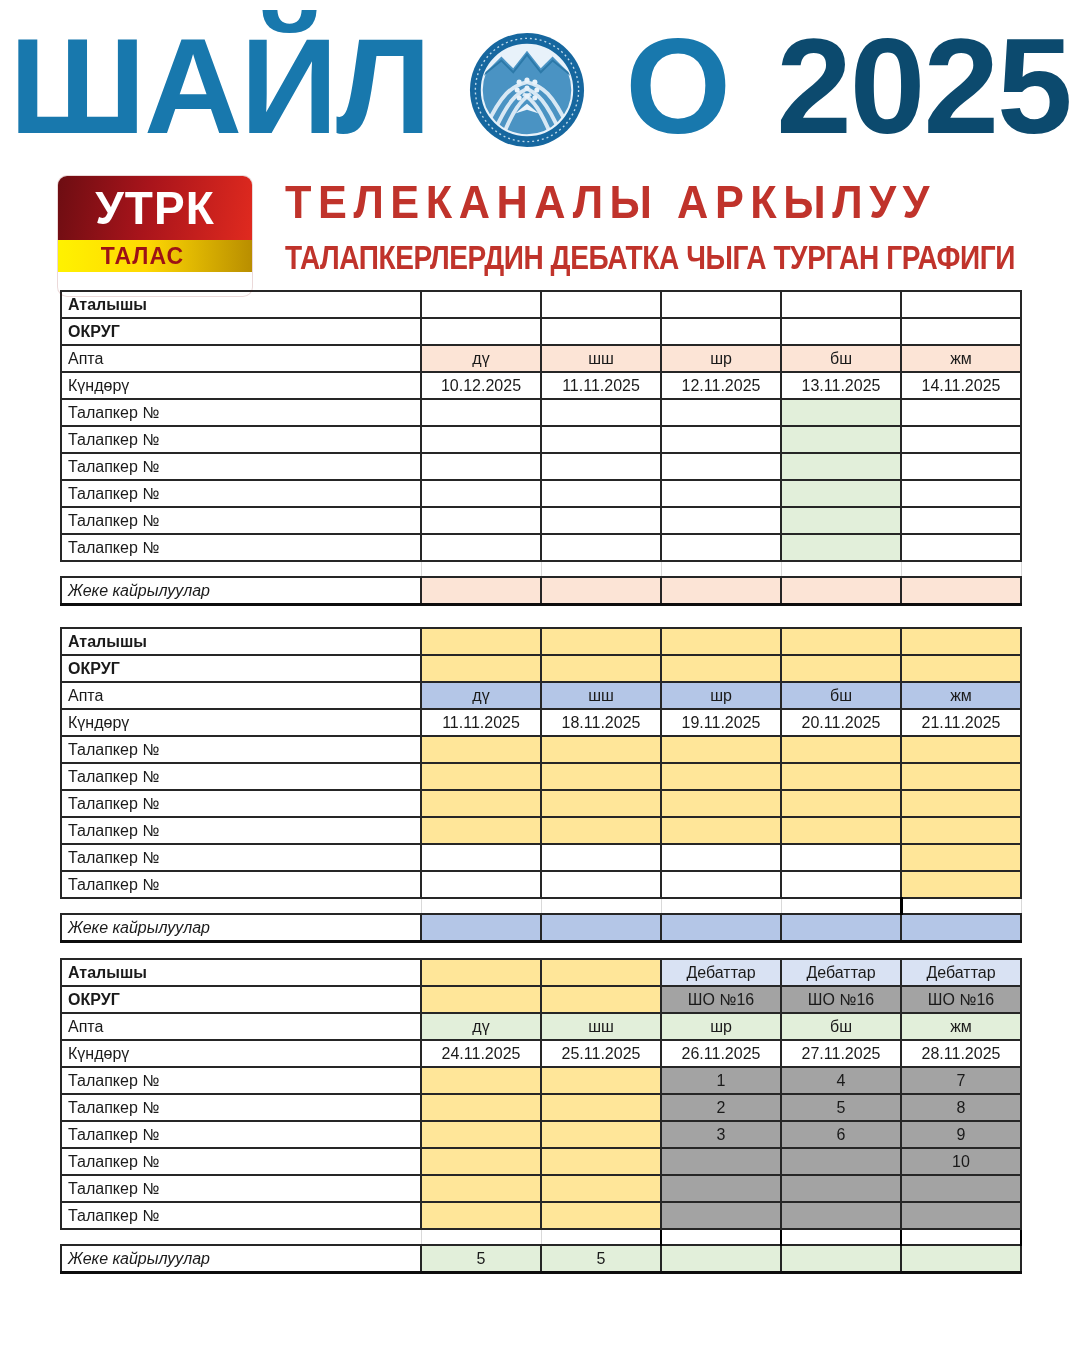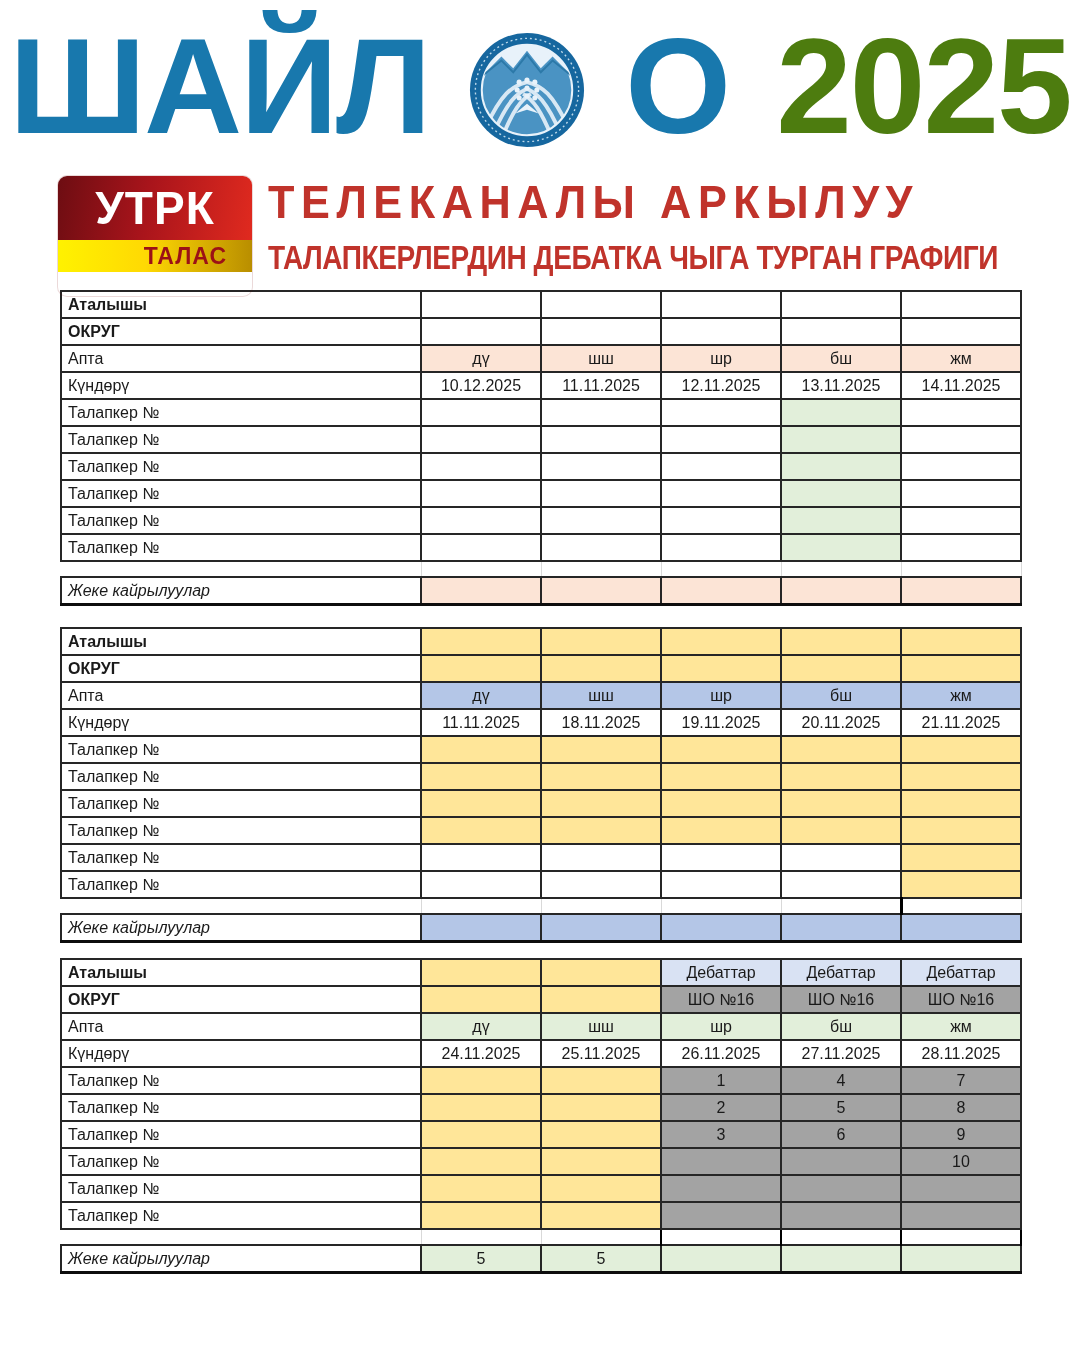--- a/index.html
+++ b/index.html
@@ -10,37 +10,37 @@
   
   .hdr{position:relative;height:287px;}
   .big-title{
     position:absolute;top:6px;left:0;right:0;height:160px;
     display:flex;justify-content:center;align-items:center;
     font-weight:bold;font-size:136px;letter-spacing:-2px;line-height:1;
     white-space:nowrap;
     gap:36px;
   }
   .t-blue{color:#1878ad;}
-  .t-red{color:#4d7c0f;margin-left:11px;}
+  .t-red{color:#0c4a6e;margin-left:11px;}
   .emblem{width:118px;height:118px;margin:0 3px;transform:translateY(4px);}
   .logo{
     position:absolute;left:58px;top:176px;width:194px;height:120px;
     border-radius:9px;overflow:hidden;box-shadow:0 0 0 1px rgba(120,0,0,.15);
   }
   .logo-top{
     height:64px;background:linear-gradient(100deg,#6d0d12 0%,#a8141b 45%,#e02a1f 100%);
     display:flex;align-items:center;justify-content:center;
     color:#fff;font-weight:bold;font-size:46px;letter-spacing:1px;line-height:1;
   }
   .logo-bottom{
     height:32px;background:linear-gradient(90deg,#fff200 0%,#ffd903 45%,#b98e00 100%);
     color:#9c1116;font-weight:bold;font-size:23px;line-height:32px;
-    text-align:right;padding-right:25px;box-sizing:border-box;letter-spacing:1px;
-  }
-  .subs{position:absolute;left:268px;top:179px;width:765px;}
+    text-align:center;padding-right:25px;box-sizing:border-box;letter-spacing:1px;
+  }
+  .subs{position:absolute;left:285px;top:179px;width:765px;}
   .sub1{
     color:#c0332b;font-weight:bold;font-size:46px;letter-spacing:7px;
     line-height:1;white-space:nowrap;transform:scaleX(.94);transform-origin:left;
   }
   .sub2{
     color:#c0332b;font-weight:bold;font-size:33px;letter-spacing:-.5px;
     line-height:1;margin-top:16px;white-space:nowrap;
     transform:scaleX(.85);transform-origin:left;
   }
   

